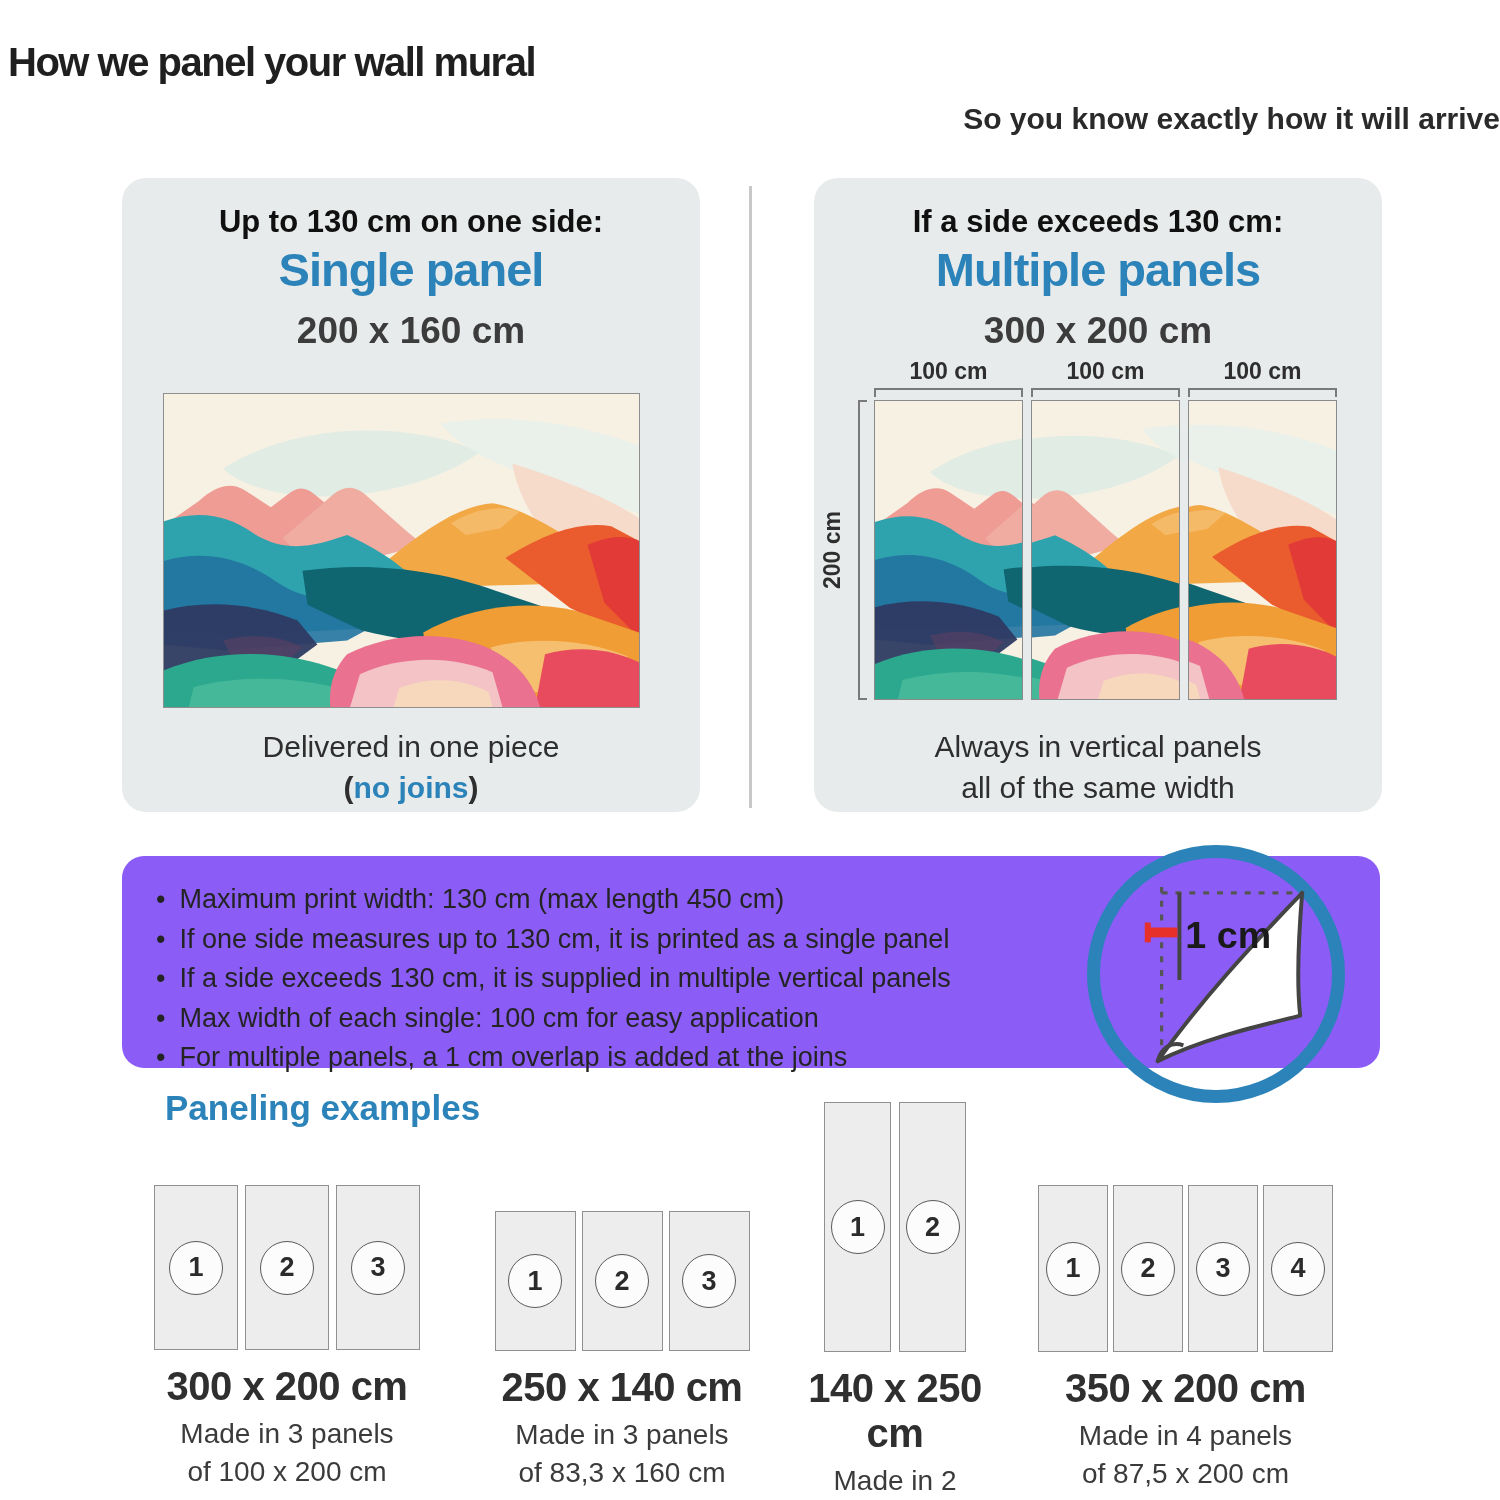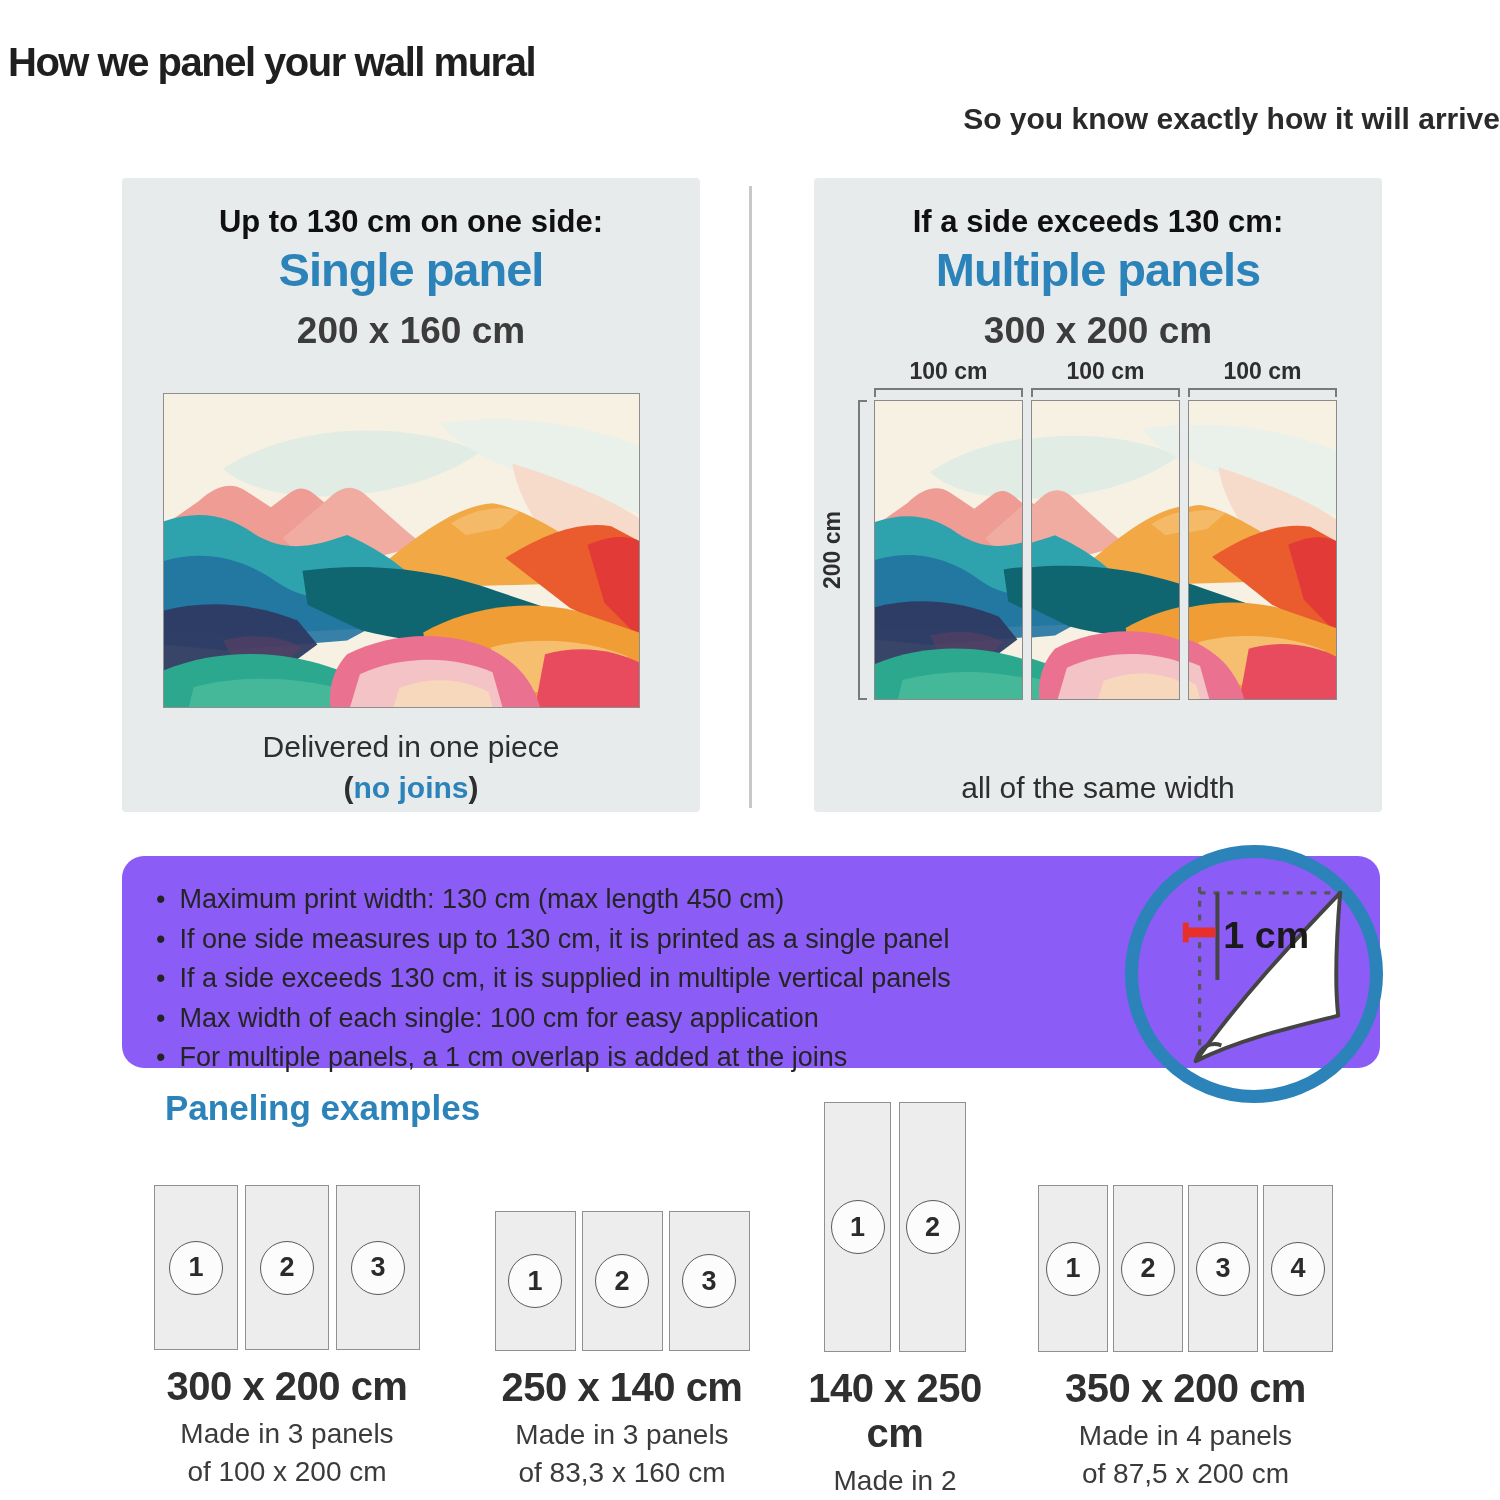--- a/index.html
+++ b/index.html
@@ -11,21 +11,21 @@
   .title{
     position:absolute;left:8px;top:40px;width:100%;text-align:left;margin:0;
     font-size:40px;font-weight:800;letter-spacing:-1.5px;color:#1f1f1f;
   }
   .subtitle{
     position:absolute;left:0;top:102px;width:100%;text-align:right;margin:0;
     font-size:30px;font-weight:600;color:#2a2a2a;
   }
   
   .card{
-    position:absolute;top:178px;height:634px;background:#e8ebeb;border-radius:4px;
+    position:absolute;top:178px;height:634px;background:#e8ebeb;border-radius:24px;
     text-align:center;overflow:visible;
   }
   .card-left{left:122px;width:578px;}
   .card-right{left:814px;width:568px;}
   .divider{position:absolute;left:749px;top:186px;width:3px;height:622px;background:#c7c9c9;}
   .condition{position:absolute;top:26px;left:0;width:100%;margin:0;font-size:31px;font-weight:700;color:#101010;}
   .card-heading{position:absolute;top:64px;left:0;width:100%;margin:0;font-size:47px;font-weight:800;letter-spacing:-1px;}
   .card-size{position:absolute;top:132px;left:0;width:100%;margin:0;font-size:37px;font-weight:700;color:#3c3c3c;}
   .mural-frame{
     position:absolute;left:41px;top:215px;width:477px;height:315px;
@@ -52,21 +52,21 @@
   .notes-box{
     position:absolute;left:122px;top:856px;width:1258px;height:212px;
     background:#8b5cf6;border-radius:22px;box-sizing:border-box;
   }
   .notes-list{list-style:none;margin:0;padding:24px 330px 0 34px;}
   .notes-list li{
     font-size:27px;line-height:39.5px;color:#242424;font-weight:500;white-space:nowrap;
   }
   .notes-list li::before{content:"•";margin-right:14px;color:#242424;}
   .overlap-circle{
-    position:absolute;left:1125px;top:845px;width:258px;height:258px;box-sizing:border-box;
+    position:absolute;left:1087px;top:845px;width:258px;height:258px;box-sizing:border-box;
     border:13px solid #2b83b9;border-radius:50%;
   }
   .overlap-circle svg{position:absolute;left:22px;top:14px;width:198px;height:208px;}
   
   .examples-heading{position:absolute;left:165px;top:1088px;margin:0;font-size:35px;font-weight:800;}
   .example{position:absolute;text-align:center;}
   .ex0{left:140px;width:294px;top:1185px;}
   .ex1{left:475px;width:294px;top:1211px;}
   .ex2{left:795px;width:200px;top:1102px;}
   .ex3{left:1028px;width:315px;top:1185px;}
@@ -168,21 +168,21 @@
           </svg>
       </div>
       <div class="strip-panel">
         <svg viewBox="320 0 160 315" preserveAspectRatio="none">
             <use href="#mural-art" xlink:href="#mural-art"></use>
           </svg>
       </div>
     </div>
 
     <p class="card-footer">
-      <br>
+      <span>Always in vertical panels</span><br>
       <span>all of the same width</span>
     </p>
   </div>
 
   <div class="notes-box">
     <ul class="notes-list">
       <li>Maximum print width: 130 cm (max length 450 cm)</li>
       <li>If one side measures up to 130 cm, it is printed as a single panel</li>
       <li>If a side exceeds 130 cm, it is supplied in multiple vertical panels</li>
       <li>Max width of each single: 100 cm for easy application</li>

